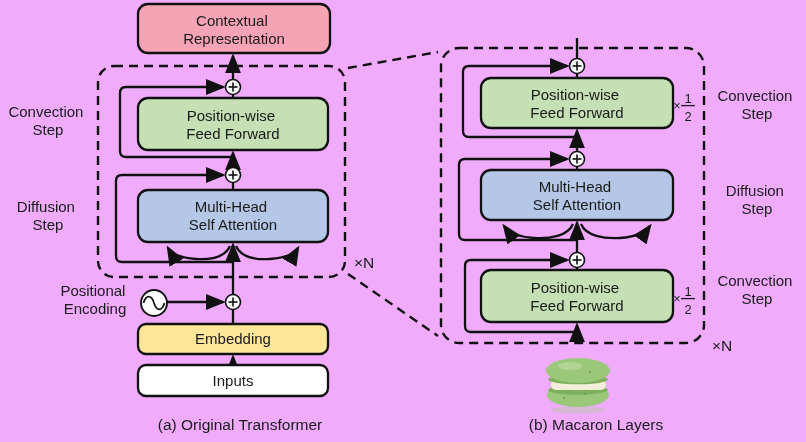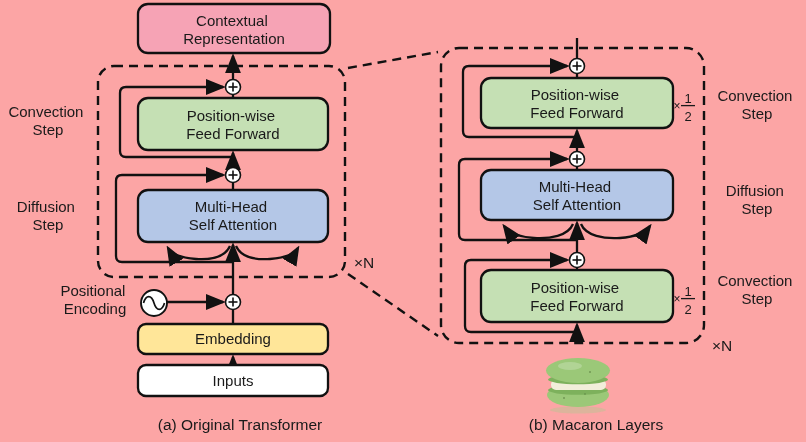--- a/index.html
+++ b/index.html
@@ -1,16 +1,16 @@
 <!DOCTYPE html>
 <html><head>
 <meta charset="utf-8">
 <style>
   html,body{margin:0;padding:0;background:#ffffff;}
-  .stage{position:relative;width:806px;height:442px;background:#fca5a5;overflow:hidden;}
+  .stage{position:relative;width:806px;height:442px;background:#f0abfc;overflow:hidden;}
   svg text{font-family:"Liberation Sans",sans-serif;fill:#1a1a1a;}
   .boxtext{font-size:15px;text-anchor:middle;}
   .sidelabel{font-size:15px;text-anchor:middle;}
   .caption{font-size:15.5px;text-anchor:middle;}
   .repeat{font-size:15.5px;text-anchor:start;}
   .fracdig{font-size:13px;text-anchor:middle;}
   .fractimes{font-size:12px;text-anchor:middle;}
   .flow{stroke:#111;stroke-width:2.3;fill:none;}
   .skip{stroke:#111;stroke-width:2.3;fill:none;}
   .boxedge{stroke:#111;stroke-width:2.3;}

